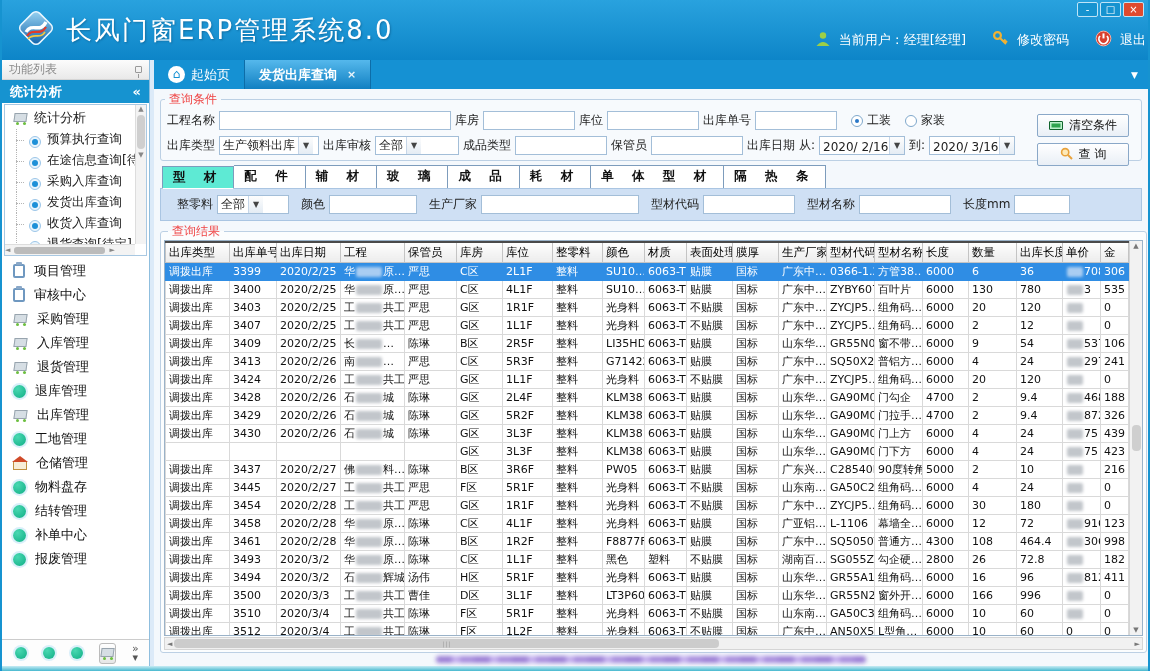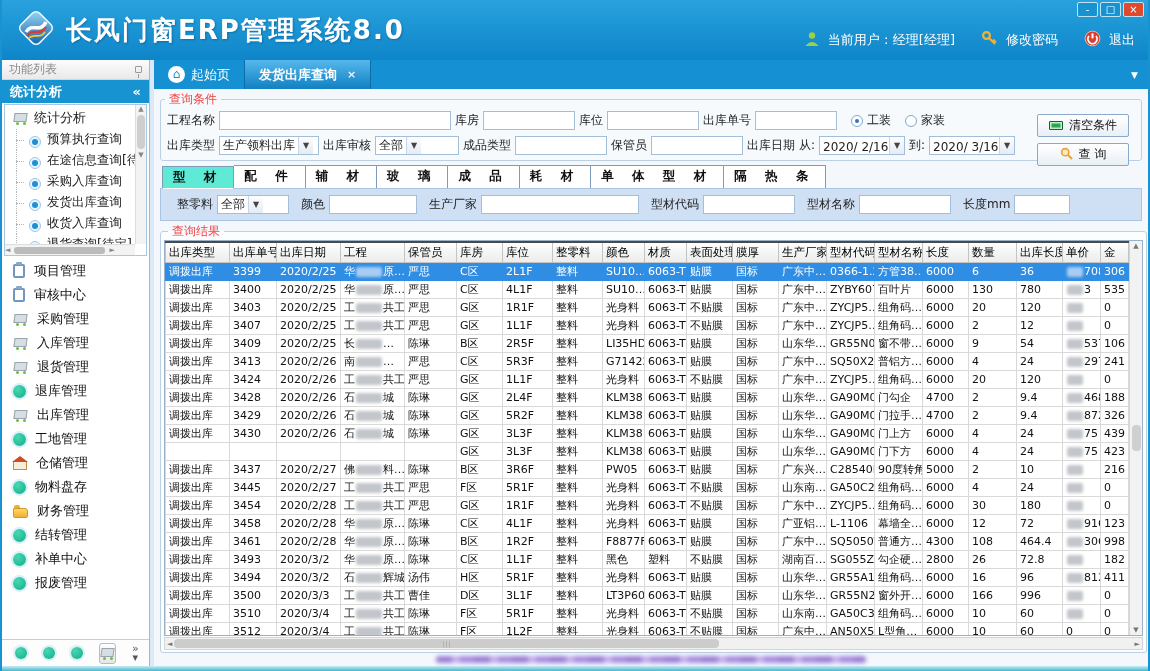--- a/index.html
+++ b/index.html
@@ -2,25 +2,25 @@
 <html><head>
 <meta charset="utf-8">
 <style>
   *{margin:0;padding:0;box-sizing:border-box;font-family:"DejaVu Sans","Liberation Sans",sans-serif}
   html,body{width:1150px;height:671px;overflow:hidden;background:#fff}
   .app{width:1150px;height:671px;display:flex;flex-direction:column;border-left:2px solid #1693d0;border-right:2px solid #1693d0;background:#fff}
 
   
   .titlebar{height:60px;background:linear-gradient(#29a2de,#0d85c8);position:relative;flex:0 0 auto}
   .brand{display:flex;align-items:center;gap:10px;padding:8px 0 0 14px}
-  .brand-title{color:#fff;font-size:26px;font-weight:bold;letter-spacing:2px;text-shadow:1px 1px 2px rgba(0,60,100,.4)}
+  .brand-title{color:#fff;font-size:26px;font-weight:normal;letter-spacing:2px;text-shadow:1px 1px 2px rgba(0,60,100,.4)}
   .win-controls{position:absolute;top:2px;right:4px;display:flex;gap:2px}
   .winbtn{width:21px;height:15px;font-size:10px;line-height:13px;text-align:center;color:#fff;border:1px solid #bfe4f7;background:#1693d0;border-radius:2px;cursor:default}
   .winbtn.close{background:#df4a2e}
-  .userbar{position:absolute;right:13px;bottom:10px;display:flex;align-items:center;gap:8px;color:#fff;font-size:13px}
+  .userbar{position:absolute;right:2px;bottom:10px;display:flex;align-items:center;gap:8px;color:#fff;font-size:13px}
   .userbar .gap{width:10px}
 
   
   .content{flex:1;display:flex;min-height:0}
   .sidebar{width:148px;flex:0 0 auto;background:#fff;display:flex;flex-direction:column;border-right:1px solid #8fbede}
   .main{flex:1;min-width:0;display:flex;flex-direction:column;border-left:4px solid #dceaf8;background:#f4f8fc}
 
   
   .func-header{height:20px;background:linear-gradient(#fcfcfc,#e9e9e9);border-bottom:1px solid #d5d5d5;color:#8a8a8a;font-size:12px;display:flex;align-items:center;justify-content:space-between;padding:0 7px}
   .pin{width:7px;height:7px;border:1px solid #999;border-radius:1px;position:relative}
@@ -250,24 +250,20 @@
             <span class="icn i-circle"></span>
             <span>工地管理</span>
           </li>
           <li>
             <span class="icn i-home"></span>
             <span>仓储管理</span>
           </li>
           <li>
             <span class="icn i-circle"></span>
             <span>物料盘存</span>
-          </li>
-          <li>
-            <span class="icn i-folder"></span>
-            <span>财务管理</span>
           </li>
           <li>
             <span class="icn i-circle"></span>
             <span>结转管理</span>
           </li>
           <li>
             <span class="icn i-circle"></span>
             <span>补单中心</span>
           </li>
           <li>

